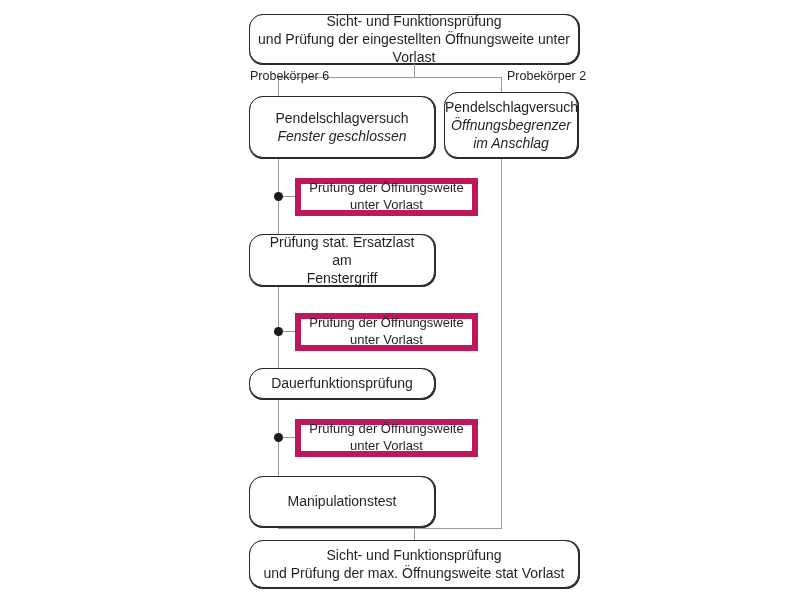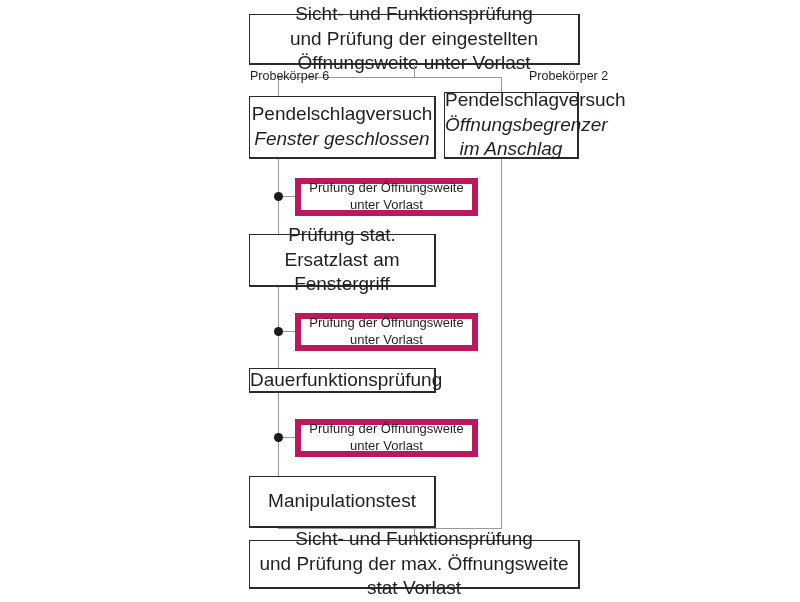--- a/index.html
+++ b/index.html
@@ -55,21 +55,21 @@
     width: 100%;
   }
   .box .ln { display: block; }
   .box .ln.it { font-style: italic; }
 
   .box-heavy {
     border: 1px solid #2b2b2b;
     box-shadow: 1px 1px 0 0 #2b2b2b, 0 1px 0 0 #2b2b2b, 1px 0 0 0 #2b2b2b;
   }
 
-  .fs14 { font-size: 19px; }
+  .fs14 { font-size: 14px; border-radius: 14px; }
   .fs13 { font-size: 13px; }
 
   
   .branch-label {
     position: absolute;
     font-size: 12.5px;
     color: #231f20;
     white-space: nowrap;
   }
 </style>
@@ -87,41 +87,41 @@
 
   <div class="line vline" style="left:414px; top:64px; height:14px;"></div>
 
   <div class="line hline" style="left:278px; top:77px; width:224px;"></div>
 
   <div class="line vline" style="left:278px; top:77px; height:19px;"></div>
 
   <div class="line vline" style="left:501px; top:77px; height:15px;"></div>
 
   <div class="branch-label" style="left:250px; top:69px;">Probekörper 6</div>
-  <div class="branch-label" style="left:507px; top:69px;margin-left:22px;">Probekörper 2</div>
+  <div class="branch-label" style="left:507px; top:69px;">Probekörper 2</div>
 
   <div class="line vline" style="left:278px; top:96px; height:432px;"></div>
 
   <div class="line vline" style="left:501px; top:92px; height:436px;"></div>
 
   <div class="box box-heavy fs14" style="left:249px; top:96px; width:186px; height:62px;">
     <div class="inner">
       <span class="ln">Pendelschlagversuch</span>
       <span class="ln it">Fenster geschlossen</span>
     </div>
   </div>
 
   <div class="box box-heavy fs14" style="left:249px; top:234px; width:186px; height:52px;">
     <div class="inner">
       <span class="ln">Prüfung stat. Ersatzlast am</span>
       <span class="ln">Fenstergriff</span>
     </div>
   </div>
 
-  <div class="box box-heavy fs14" style="left:249px; top:368px; width:186px; height:24px;">
+  <div class="box box-heavy fs14" style="left:249px; top:368px; width:186px; height:31px;">
     <div class="inner">
       <span class="ln">Dauerfunktionsprüfung</span>
     </div>
   </div>
 
   <div class="box box-heavy fs14" style="left:249px; top:476px; width:186px; height:51px;">
     <div class="inner">
       <span class="ln">Manipulationstest</span>
     </div>
   </div>

